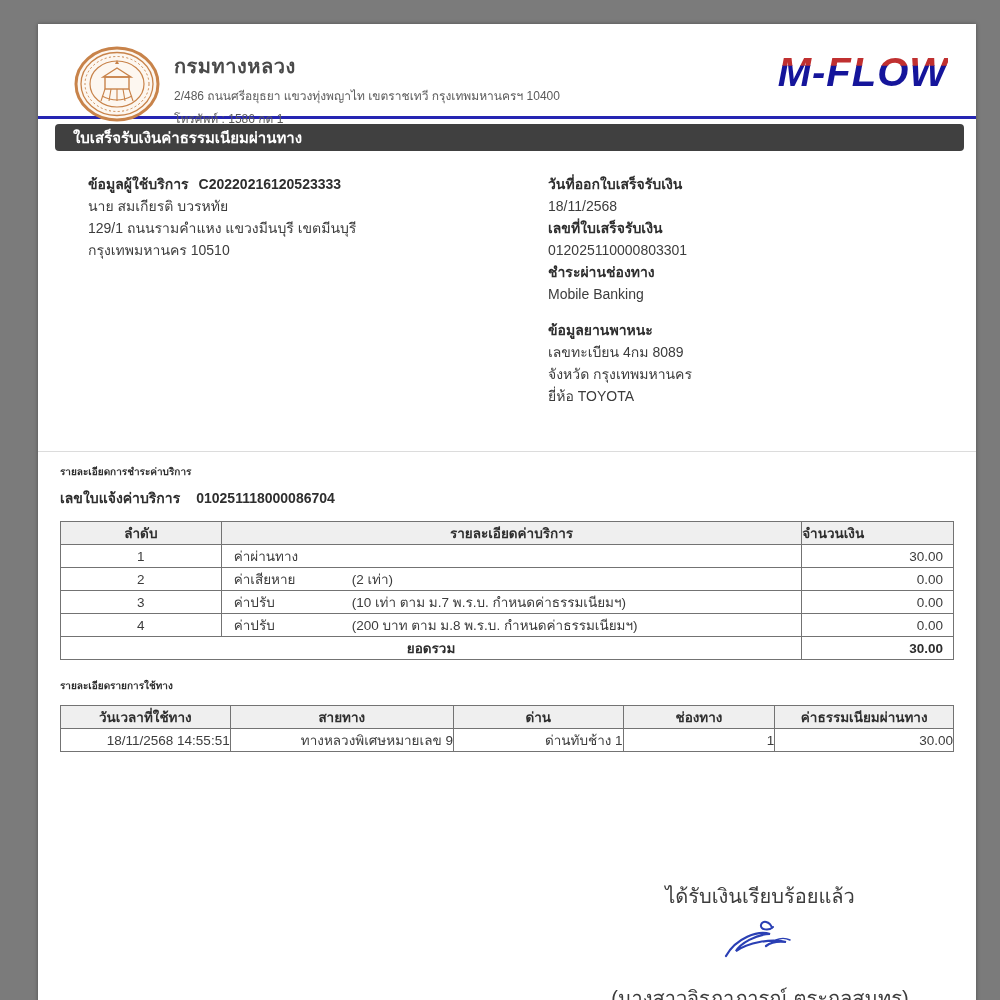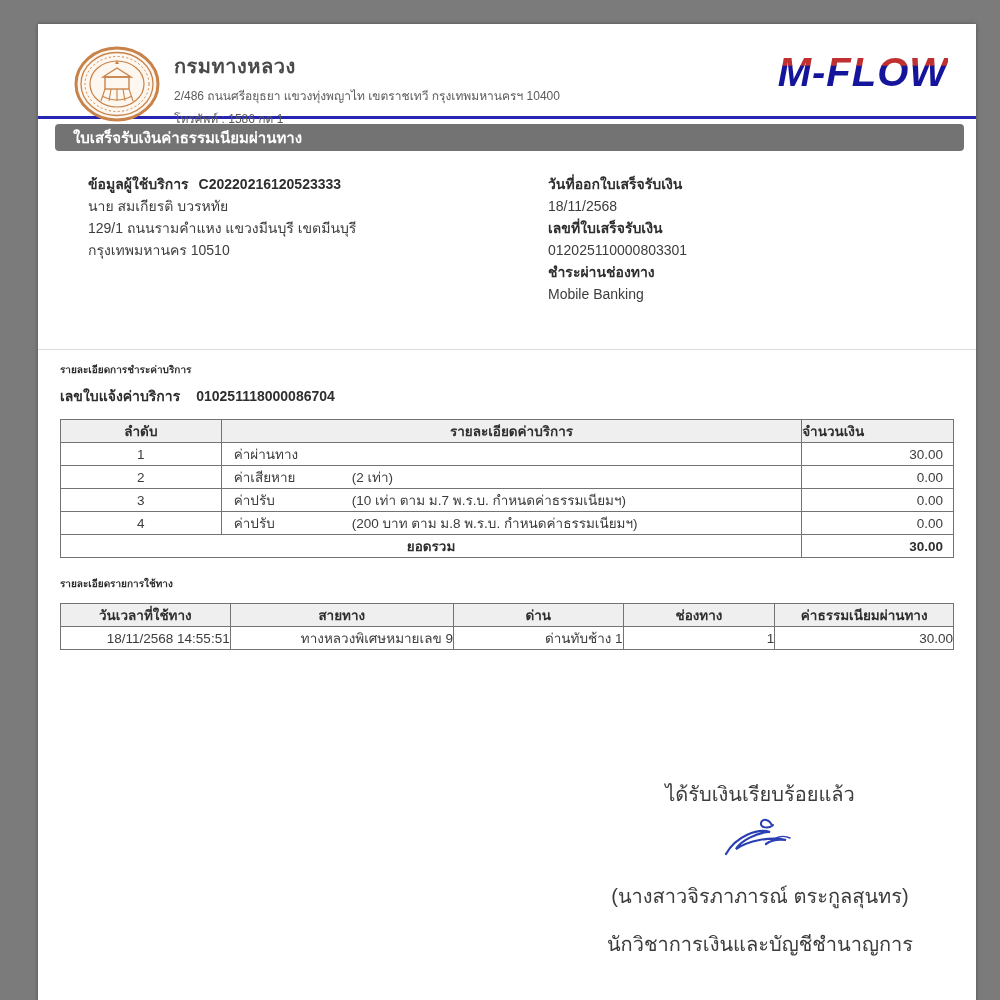--- a/index.html
+++ b/index.html
@@ -27,21 +27,21 @@
     width:240px; height:44px; font-weight:bold; font-style:italic;
     font-size:40px; letter-spacing:1px; line-height:44px; text-align:right;
   }
   .mflow span { position:absolute; right:0; top:0; white-space:nowrap; }
   .mflow .red  { color:#c03030; clip-path:inset(0 0 64% 0); }
   .mflow .blue { color:#15159b; clip-path:inset(34% 0 0 0); }
   
   .blue-rule { height:3px; background:#2525b2; width:100%; }
   .banner {
     margin:5px 12px 0 17px; height:27px; line-height:27px;
-    background:#737373; border-radius:4px;
+    background:#404040; border-radius:4px;
     color:#ffffff; font-size:15px; font-weight:bold; padding-left:18px;
   }
   
   .info { display:flex; margin:22px 40px 0 50px; }
   .info-left { width:460px; font-size:14px; line-height:22px; }
   .info-left .lead { font-weight:bold; color:#2e2e2e; }
   .info-left .lead b { margin-left:10px; }
   .info-right { flex:1; font-size:14px; line-height:22px; }
   .kv { display:flex; justify-content:space-between;flex-direction:column; }
   .kv .k { font-weight:bold; color:#2e2e2e; }
@@ -118,20 +118,26 @@
         <span class="v">18/11/2568</span>
       </div>
       <div class="kv">
         <span class="k">เลขที่ใบเสร็จรับเงิน</span>
         <span class="v">012025110000803301</span>
       </div>
       <div class="kv">
         <span class="k">ชำระผ่านช่องทาง</span>
         <span class="v">Mobile Banking</span>
       </div>
+      <div class="veh">
+        <div class="t">ข้อมูลยานพาหนะ</div>
+        <div>เลขทะเบียน 4กม 8089</div>
+        <div>จังหวัด กรุงเทพมหานคร</div>
+        <div>ยี่ห้อ TOYOTA</div>
+      </div>
     </div>
   </div>
 
   <div class="divider"></div>
   <div class="sec-title">รายละเอียดการชำระค่าบริการ</div>
   <div class="invoice-line">
     <span>เลขใบแจ้งค่าบริการ</span><b>010251118000086704</b>
   </div>
 
   <table class="t1">

